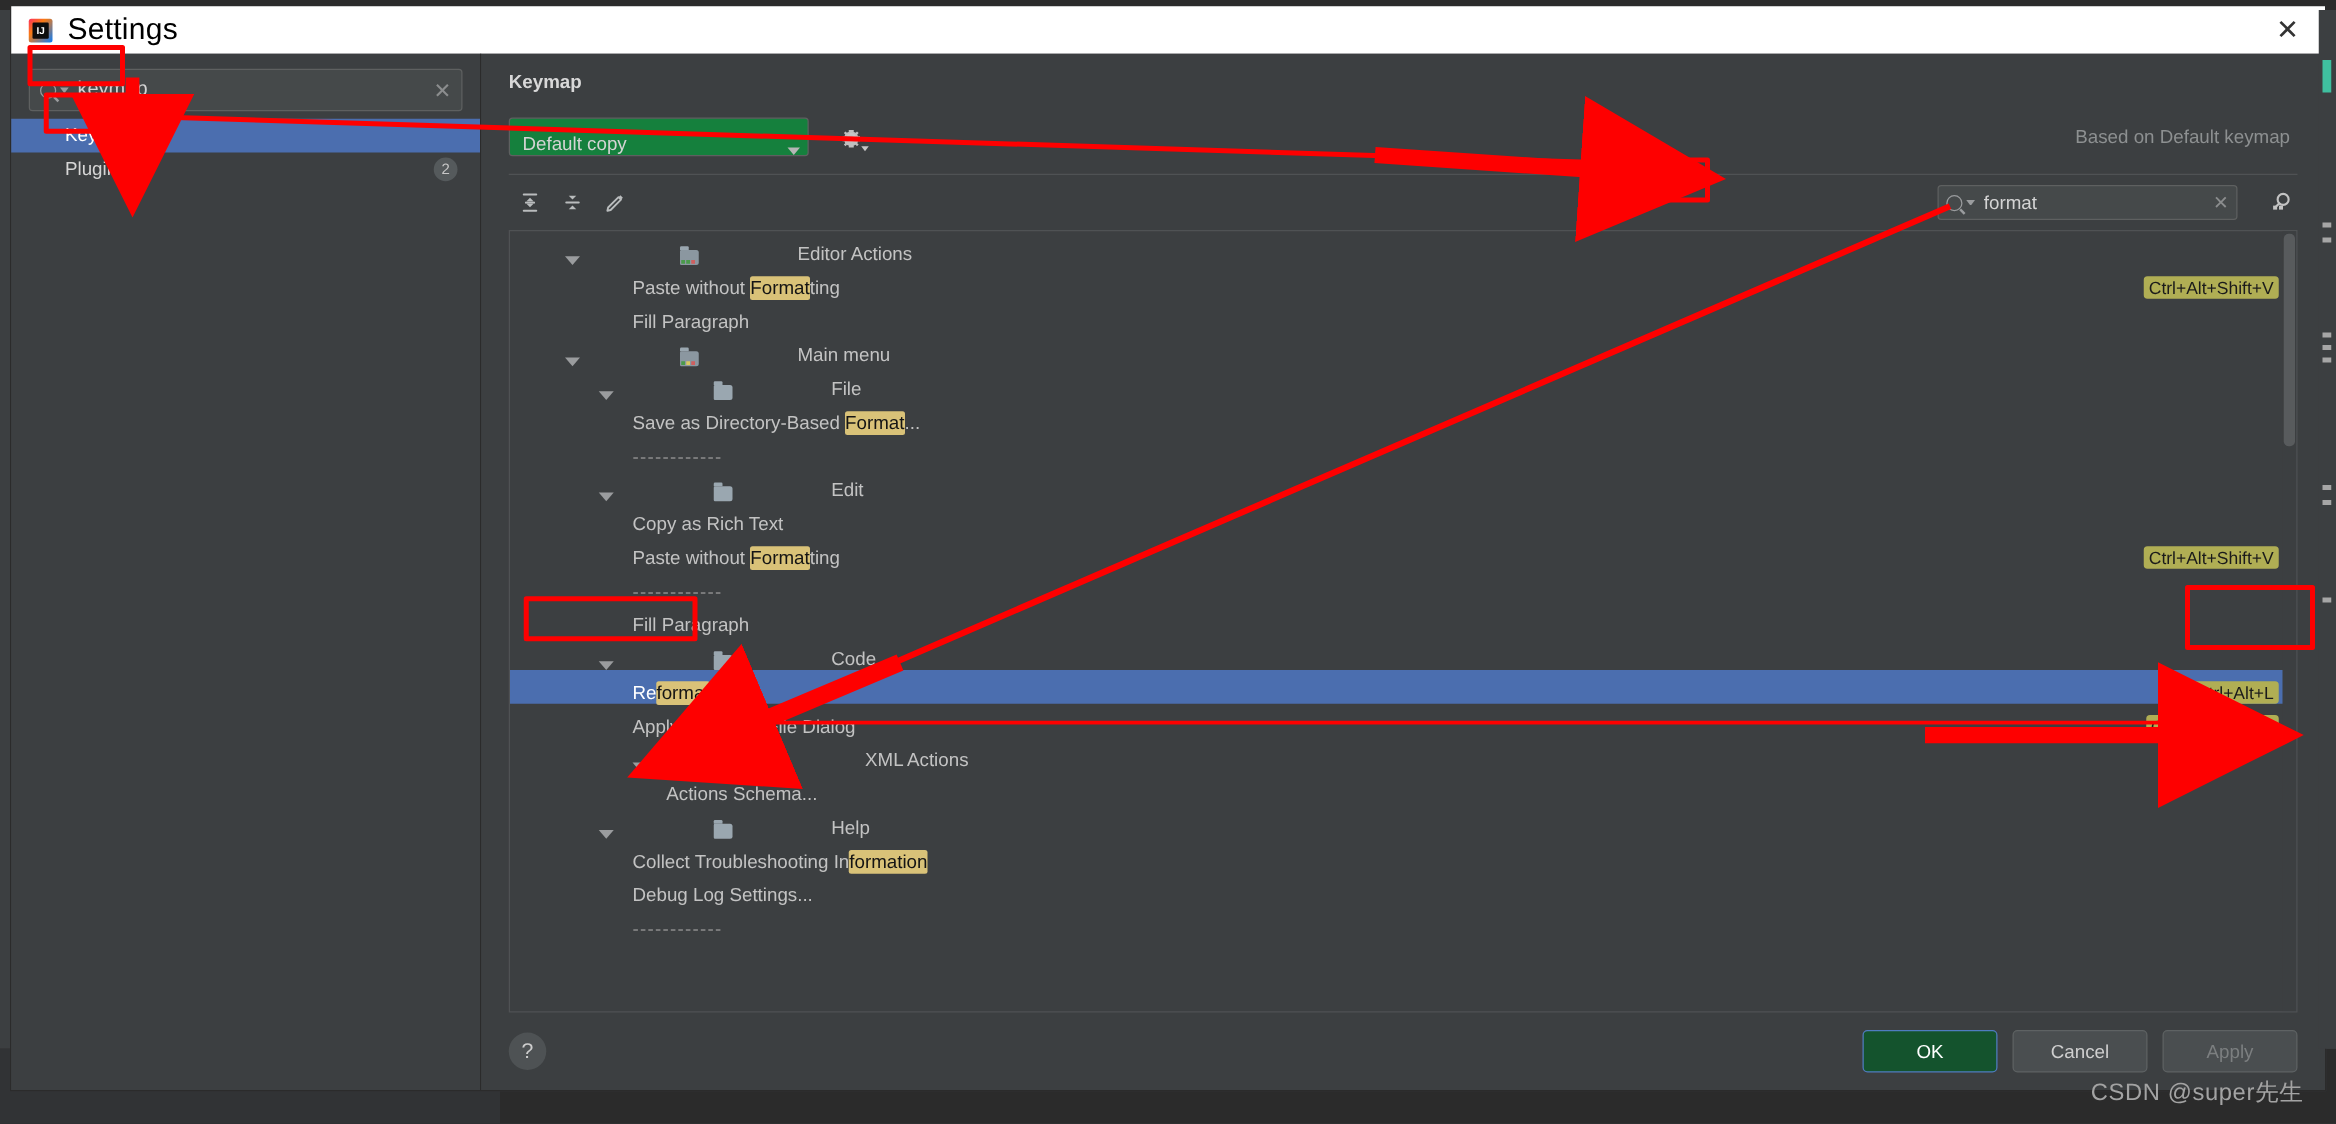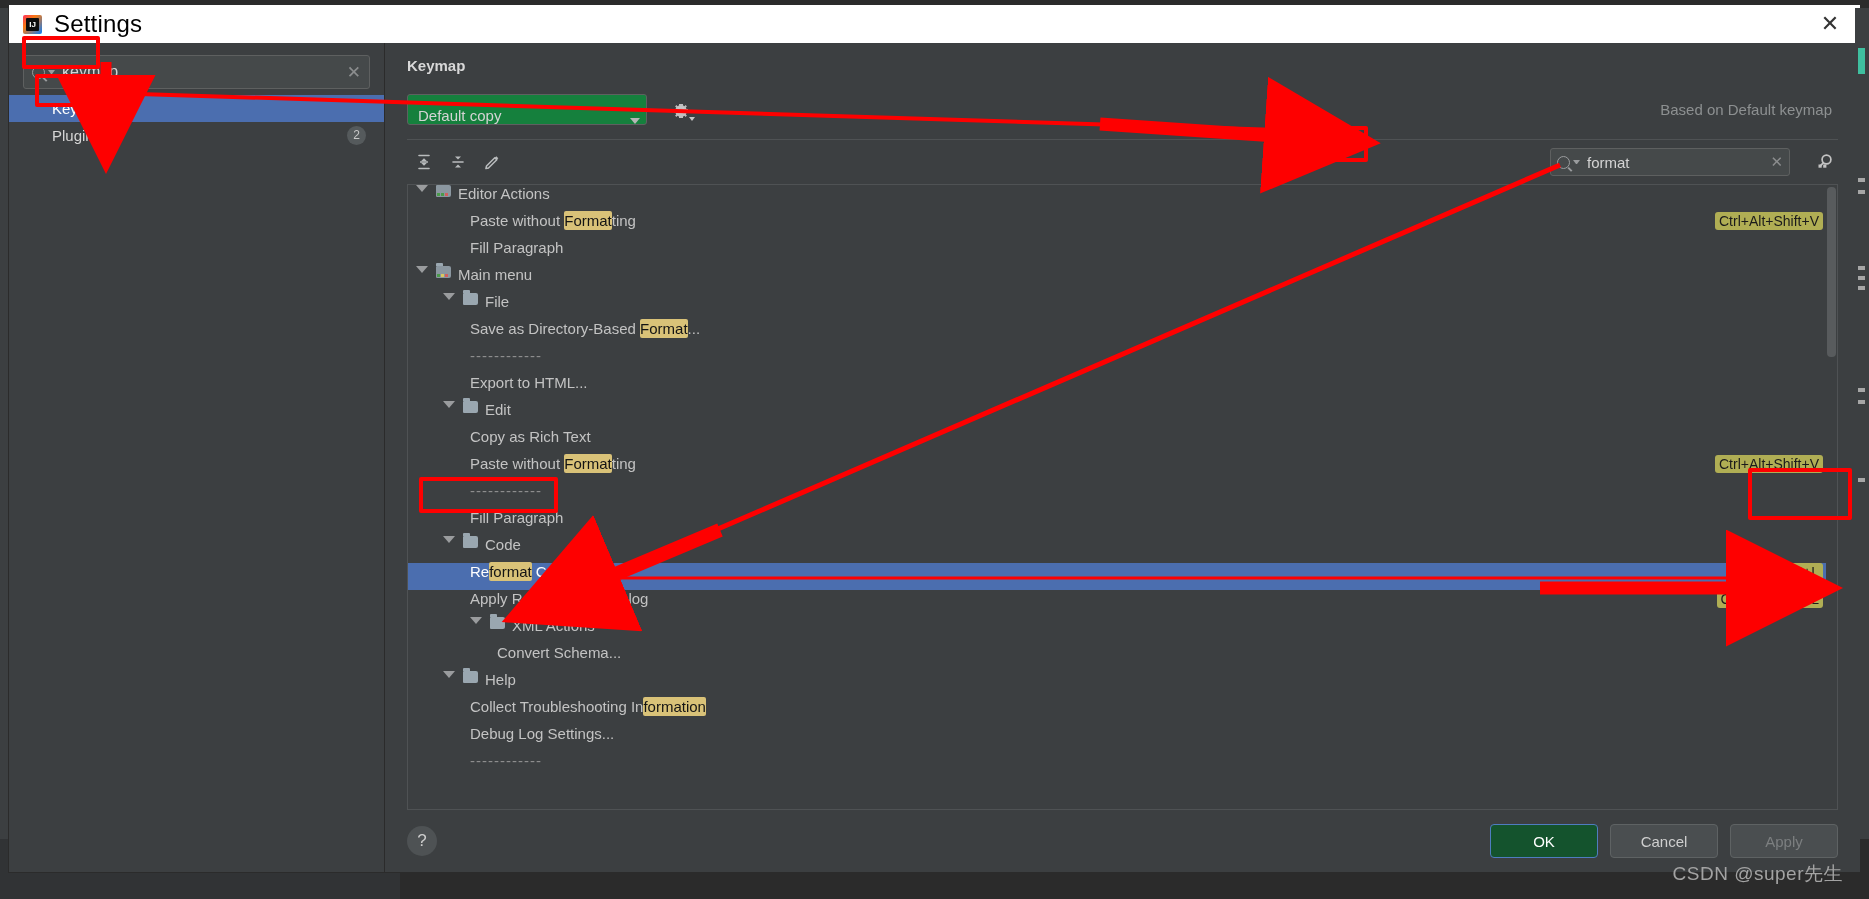--- a/index.html
+++ b/index.html
@@ -119,22 +119,22 @@
   #kb-search .clear-x { margin-left:auto; color:#8b8d8e; font-size:15px; }
   #find-shortcut-icon { margin-left:22px; width:26px;height:26px; display:flex;align-items:center;justify-content:center;}
 
   
   #tree-wrap {
     flex:1; margin:0 22px 0 22px; border:1px solid #4f5254; background:#3c3f41;
     position:relative; overflow:hidden; min-height:0;
   }
   #tree { position:relative; }
   .tree-row {
-    height:27px; display:flex; align-items:flex-start; position:relative;
-    font-size:15px; color:#c3c3c3; white-space:nowrap;
+    height:27px; display:flex; align-items:flex-end; position:relative;
+    font-size:15px; color:#c3c3c3; white-space:nowrap;gap:36px;
   }
   .tree-row.selected { background:#4b6eaf; color:#ffffff; }
   .tw {
     width:0;height:0;border-left:6px solid transparent;border-right:6px solid transparent;
     border-top:7px solid #9a9c9e; flex:0 0 12px;
   }
   .folder {
     width:15px;height:12px;background:#9aa7b0;border-radius:1px 2px 2px 1px; flex:0 0 15px; position:relative;
   }
   .folder::before{content:"";position:absolute;left:0;top:-3px;width:7px;height:3px;background:#9aa7b0;border-radius:1px 1px 0 0;}
@@ -347,24 +347,20 @@
             </div>
             <div class="tree-row">
               <span style="display: inline-block; flex: 0 0 62px;"></span>
               <span class="label"><span>Save as Directory-Based </span><span class="hl">Format</span><span>...</span></span>
             </div>
             <div class="tree-row">
               <span style="display: inline-block; flex: 0 0 62px;"></span>
               <span class="label dashes">------------</span>
             </div>
             <div class="tree-row">
-              <span style="display: inline-block; flex: 0 0 62px;"></span>
-              <span class="label">Export to HTML...</span>
-            </div>
-            <div class="tree-row">
               <span style="display: inline-block; flex: 0 0 35px;"></span>
               <span class="tw"></span>
               <span style="flex: 0 0 8px;"></span>
               <span class="folder"></span>
               <span style="flex: 0 0 7px;"></span>
               <span class="label">Edit</span>
             </div>
             <div class="tree-row">
               <span style="display: inline-block; flex: 0 0 62px;"></span>
               <span class="label">Copy as Rich Text</span>
@@ -403,21 +399,21 @@
             <div class="tree-row">
               <span style="display: inline-block; flex: 0 0 62px;"></span>
               <span class="tw"></span>
               <span style="flex: 0 0 8px;"></span>
               <span class="folder"></span>
               <span style="flex: 0 0 7px;"></span>
               <span class="label">XML Actions</span>
             </div>
             <div class="tree-row">
               <span style="display: inline-block; flex: 0 0 89px;"></span>
-              <span class="label">Convert Schema...</span>
+              <span class="label">Actions Schema...</span>
             </div>
             <div class="tree-row">
               <span style="display: inline-block; flex: 0 0 35px;"></span>
               <span class="tw"></span>
               <span style="flex: 0 0 8px;"></span>
               <span class="folder"></span>
               <span style="flex: 0 0 7px;"></span>
               <span class="label">Help</span>
             </div>
             <div class="tree-row">

